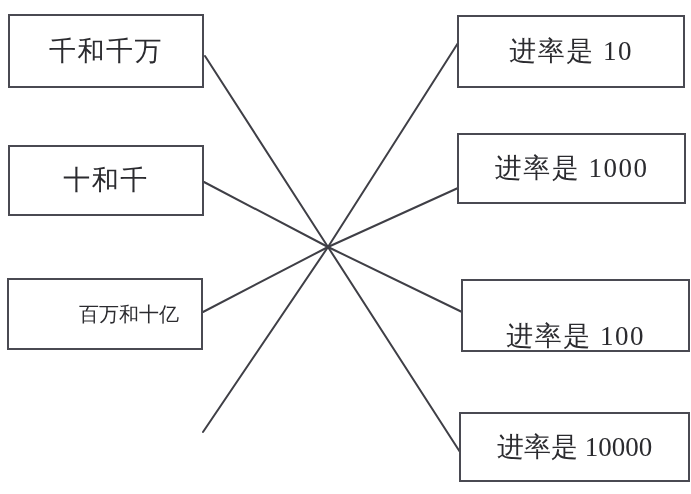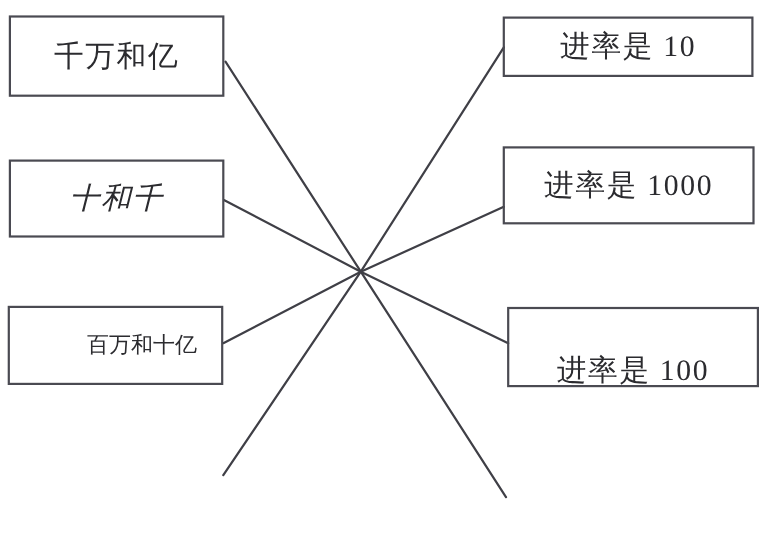--- a/index.html
+++ b/index.html
@@ -37,25 +37,25 @@
   .match-box .box-label {
     font-family: "Liberation Serif", "DejaVu Serif", serif;
     font-size: 27px;
     line-height: 1;
     color: #2b2b2f;
     letter-spacing: 1.5px;
     white-space: nowrap;
   }
   
   #box-l0 { left: 8px;  top: 14px;  width: 196px; height: 74px; }
-  #box-l1 { left: 8px;  top: 145px; width: 196px; height: 71px; font-style: italic; }
+  #box-l1 { left: 8px;  top: 145px; width: 196px; height: 71px; }
   #box-l2 { left: 7px;  top: 278px; width: 196px; height: 72px; }
   #box-l3 { left: 7px;  top: 410px; width: 196px; height: 72px; }
   
-  #box-r0 { left: 457px; top: 15px;  width: 228px; height: 55px; }
+  #box-r0 { left: 457px; top: 15px;  width: 228px; height: 73px; }
   #box-r1 { left: 457px; top: 133px; width: 229px; height: 71px; }
   #box-r2 { left: 461px; top: 279px; width: 229px; height: 73px; align-items: flex-end; }
   #box-r3 { left: 459px; top: 412px; width: 231px; height: 70px; }
 
   #box-l2 .box-label { letter-spacing: 0px; font-size: 20px; margin-left: 48px; }
   #box-r3 .box-label { letter-spacing: 0px; }
 </style>
 </head>
 <body>
 
@@ -70,32 +70,35 @@
       </g>
       <g>
         <polyline points="203,312 328,247 458,188" fill="none" stroke="#3f3f46" stroke-width="2" stroke-linecap="round" stroke-linejoin="round"></polyline>
       </g>
       <g>
         <polyline points="203,432 328,247 458,43" fill="none" stroke="#3f3f46" stroke-width="2" stroke-linecap="round" stroke-linejoin="round"></polyline>
       </g>
     </svg>
 
   <div class="match-box" id="box-l0">
-    <span class="box-label">千万和亿</span>
+    <span class="box-label">千和千万</span>
   </div>
   <div class="match-box" id="box-l1">
     <span class="box-label">十和千</span>
   </div>
   <div class="match-box" id="box-l2">
     <span class="box-label">百万和十亿</span>
   </div>
 
   <div class="match-box" id="box-r0">
     <span class="box-label">进率是 10</span>
   </div>
   <div class="match-box" id="box-r1">
     <span class="box-label">进率是 1000</span>
   </div>
   <div class="match-box" id="box-r2">
     <span class="box-label">进率是 100</span>
   </div>
+  <div class="match-box" id="box-r3">
+    <span class="box-label">进率是 10000</span>
+  </div>
 
 </div>
 
 </body></html>

